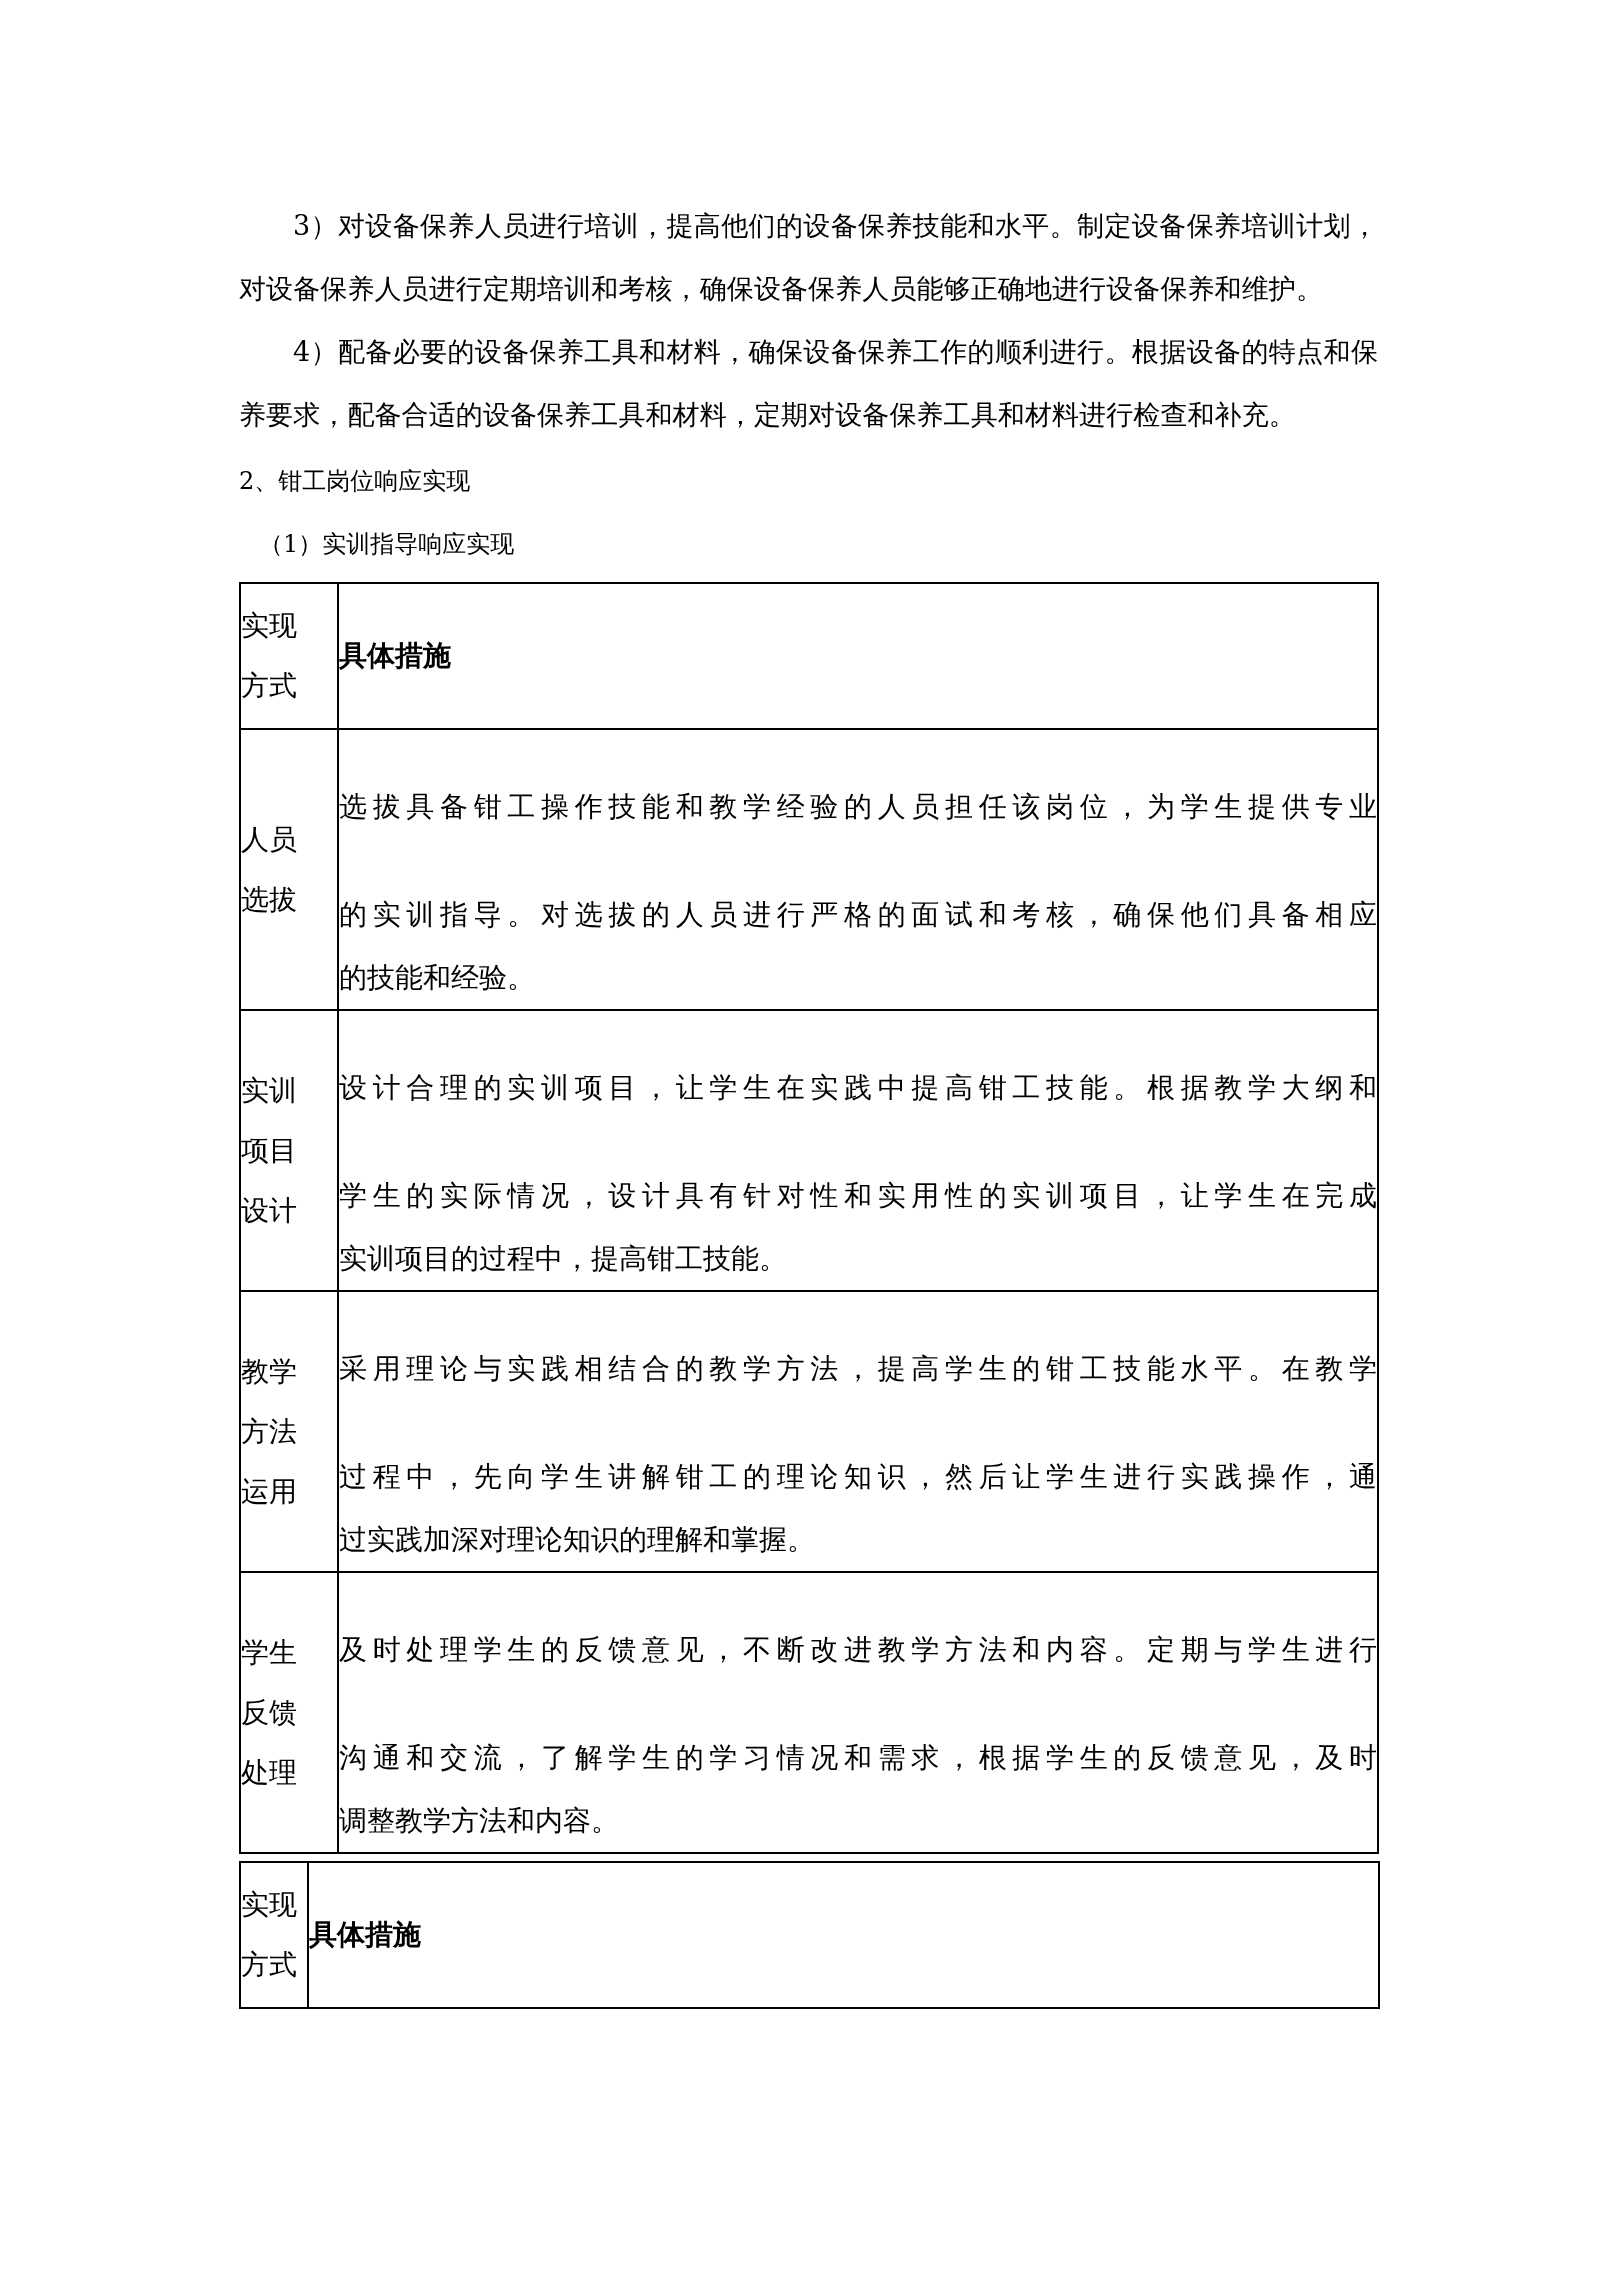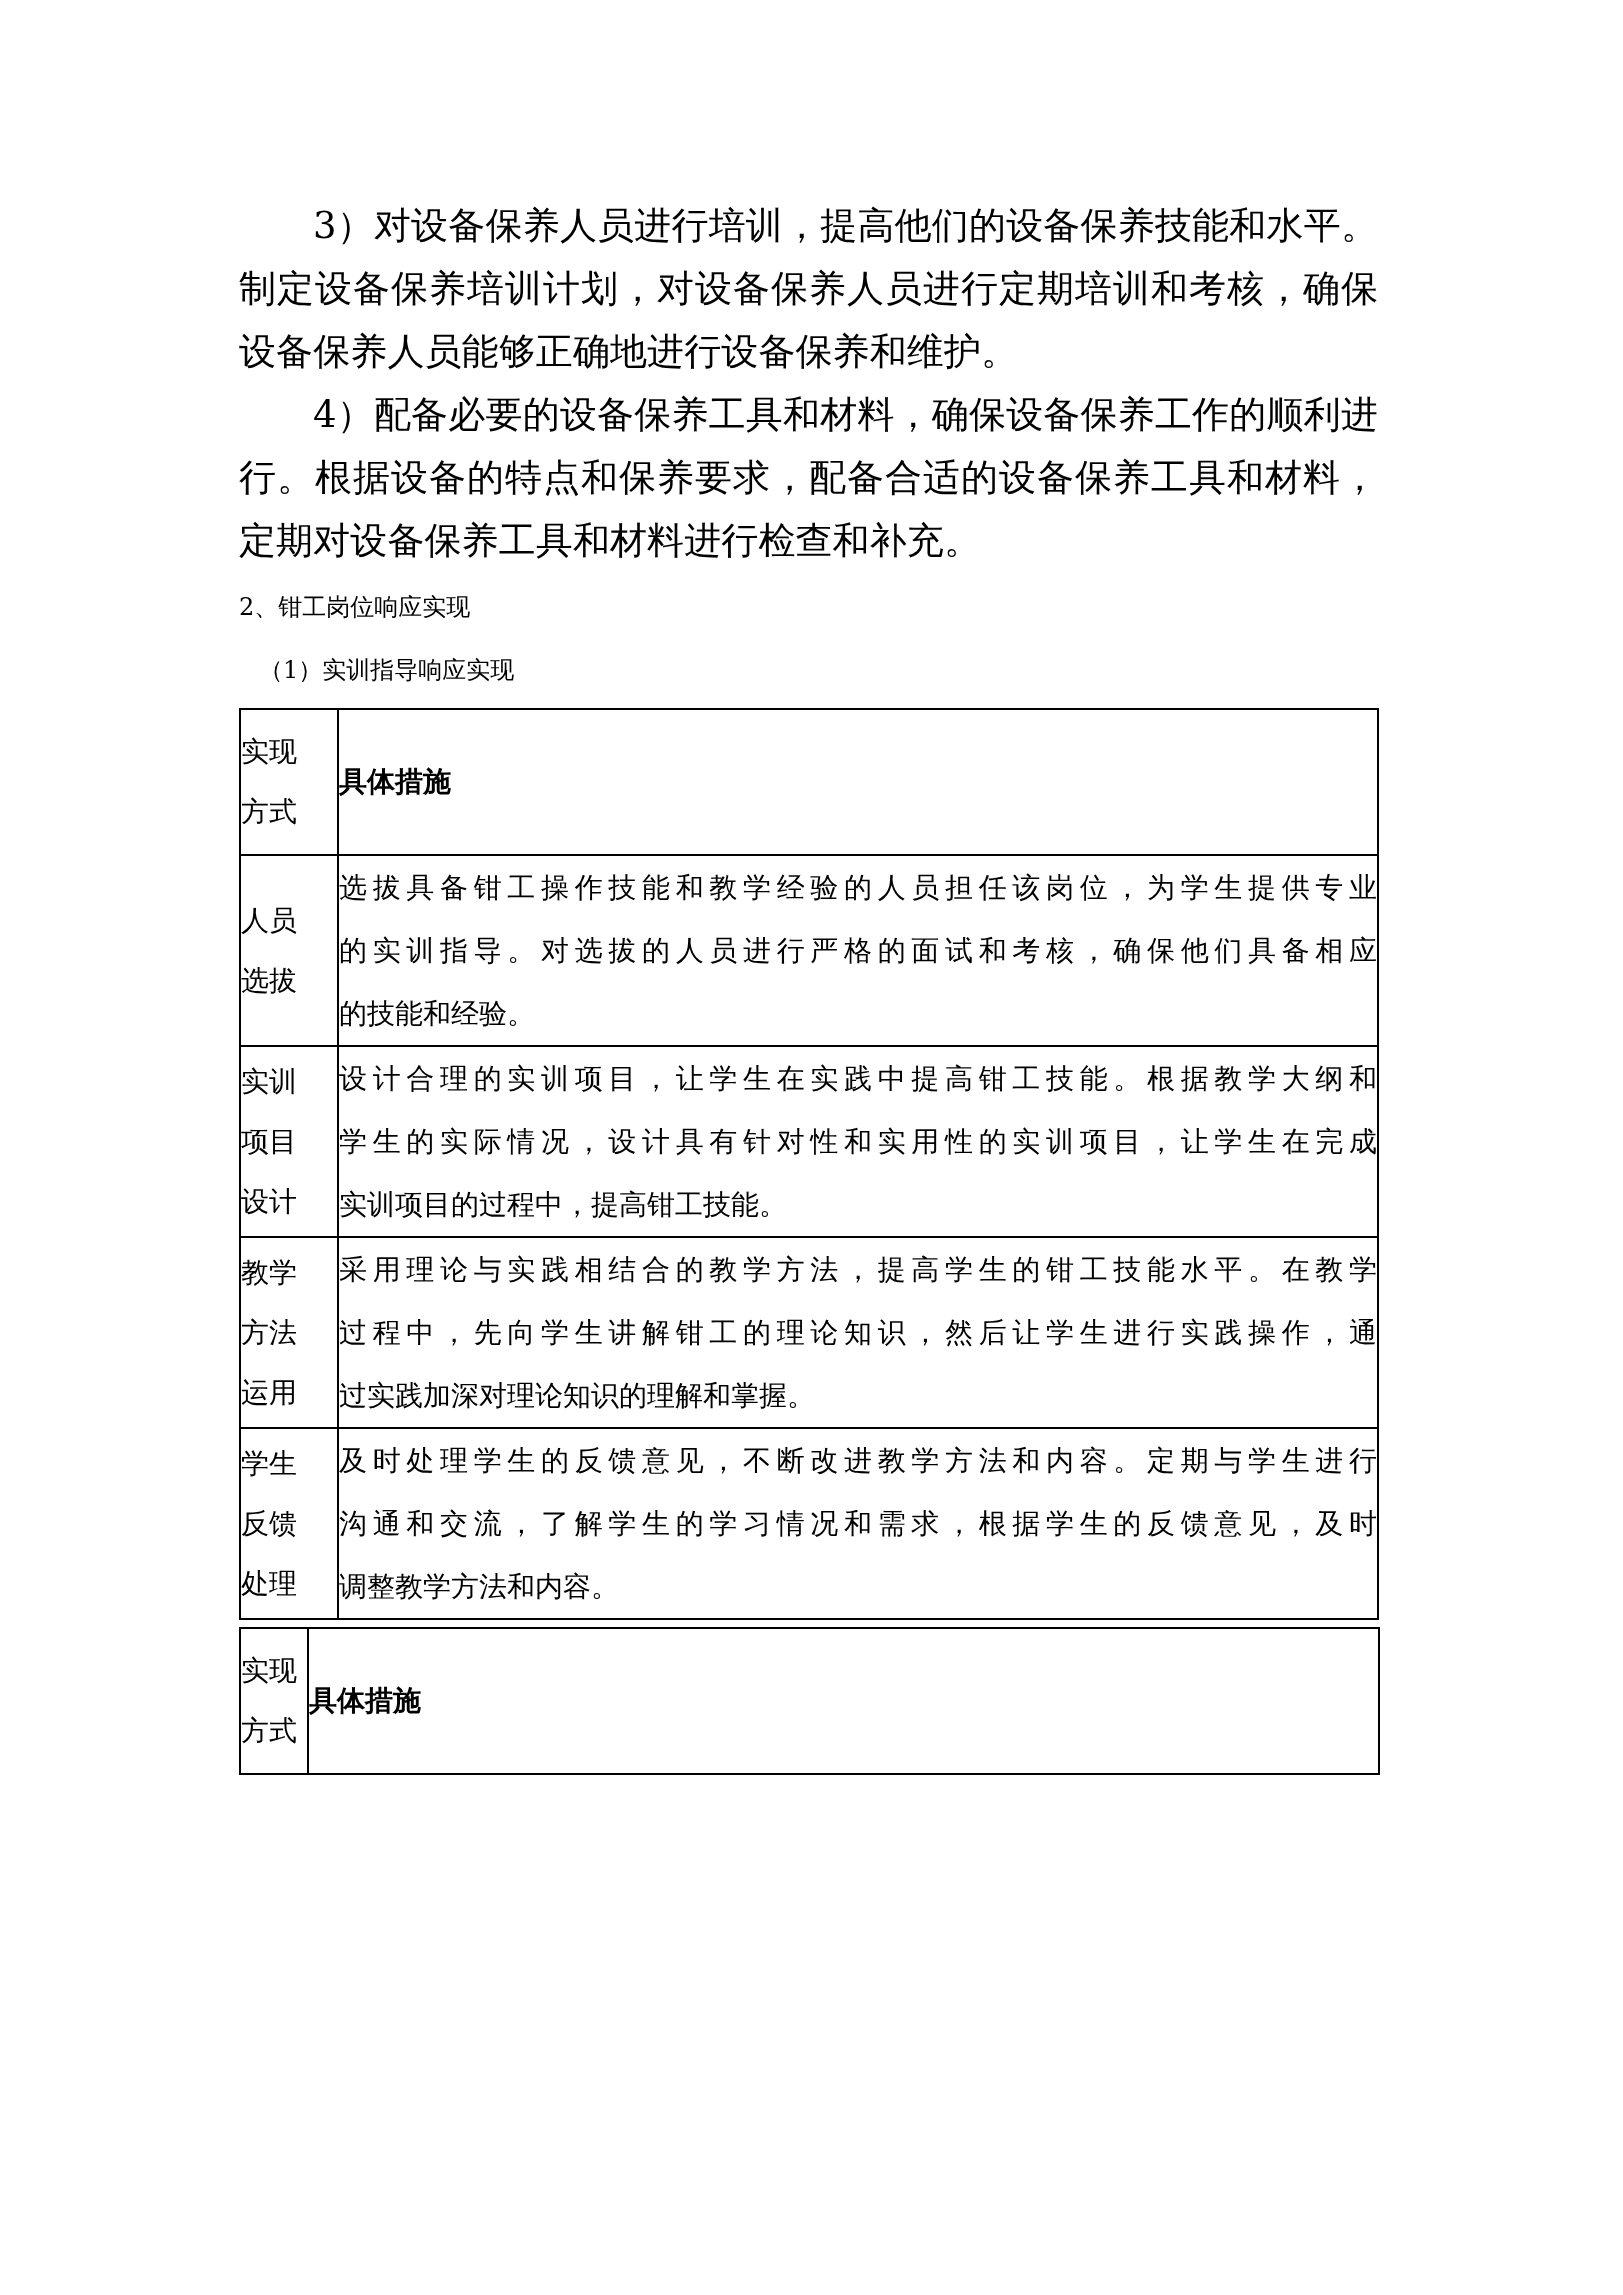--- a/index.html
+++ b/index.html
@@ -23,21 +23,21 @@
   }
   .content {
     position: absolute;
     left: 239px;
     top: 0;
     width: 1139px;
   }
 
   
   .para {
-    font-size: 37px;
+    font-size: 27px;
     line-height: 63px;
     text-align: justify;
     text-justify: inter-character;
     text-indent: 2em;
     margin: 0 0 0 0;
     letter-spacing: 0.1px;
     word-break: break-all;
   }
   .para-3 { margin-top: 194px; }
   .para-4 { margin-top: 0px; }
@@ -106,20 +106,21 @@
   }
   td.body-cell .ln {
     display: block;
     line-height: 63px;
     white-space: nowrap;
   }
   td.body-cell .ln.j {
     text-align: justify;
     text-align-last: justify;
     white-space: normal;
+    margin-top: 45px;
   }
   td.body-cell .ln.last {
     text-align: left;
     white-space: nowrap;
   }
 </style>
 </head>
 <body>
 
 <div class="page">

